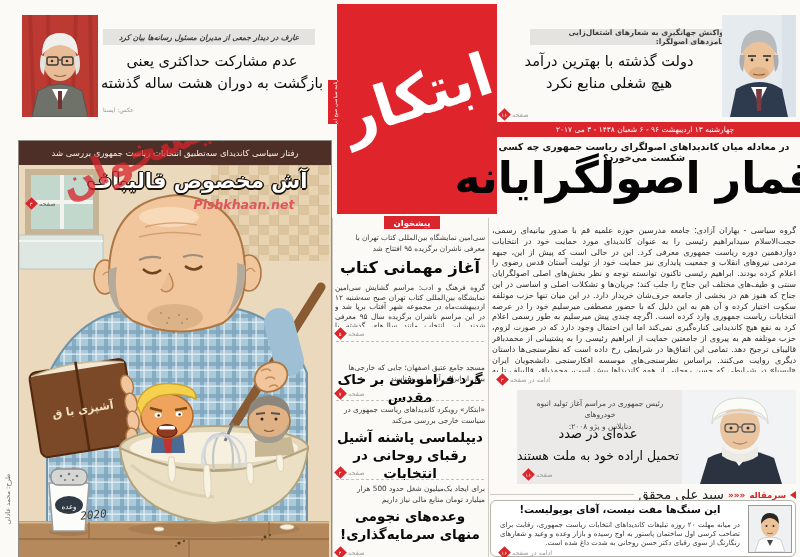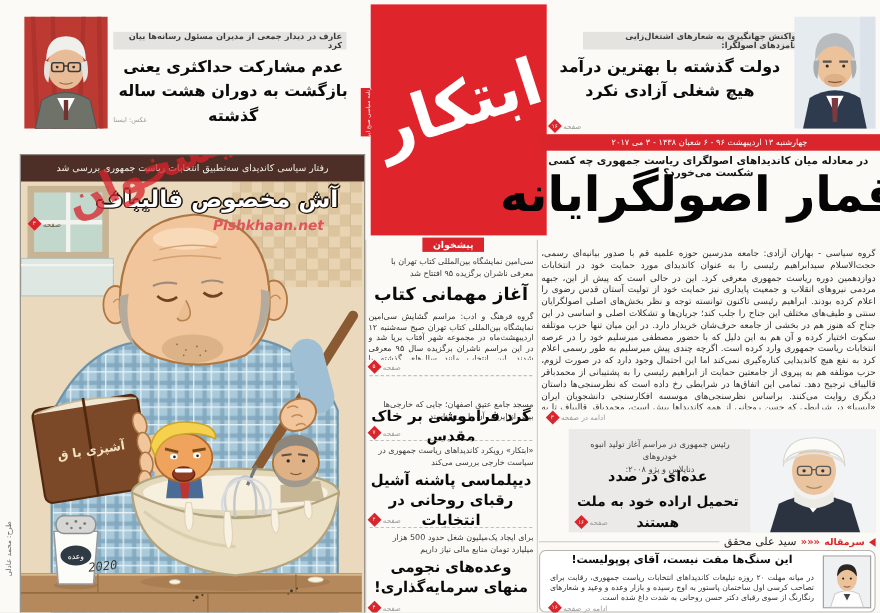--- a/index.html
+++ b/index.html
@@ -3,21 +3,21 @@
 <meta charset="utf-8">
 <style>
   html,body{margin:0;padding:0;background:#e9e7e2;}
   .page{position:relative;width:800px;height:557px;margin:0 auto;background:#fbfaf6;
         font-family:"DejaVu Sans",sans-serif;direction:rtl;overflow:hidden;color:#111;}
   .abs{position:absolute;}
   
   .kickerbar{background:#e4e3e0;color:#3c3c3c;font-size:7.5px;font-weight:bold;
              display:flex;align-items:center;justify-content:center;padding:0 4px;}
   .redbar{background:#d9252b;color:#fff;font-size:7.5px;display:flex;align-items:center;justify-content:center;}
-  .hl{font-weight:bold;color:#0b0b0b;text-align:center;line-height:1.55;}
+  .hl{font-weight:normal;color:#0b0b0b;text-align:center;line-height:1.55;}
   .pm{display:flex;align-items:center;gap:3px;font-size:6.5px;color:#999;direction:rtl;}
   .pm .dm{width:9px;height:9px;background:#d9252b;transform:rotate(45deg);
           display:flex;align-items:center;justify-content:center;flex:none;}
   .pm .dm b{transform:rotate(-45deg);color:#fff;font-size:5px;font-weight:normal;}
   .vrule{width:1px;background:#cfccc6;}
   .dotline{border-top:1px dashed #c4c1ba;height:0;}
   
   .mast{left:337px;top:4px;width:160px;height:210px;background:#e0242c;overflow:hidden;}
   .mast .logo{position:absolute;left:0;right:0;top:58px;text-align:center;color:#fff;
               font-size:58px;font-weight:bold;transform:rotate(-18deg);}
@@ -34,21 +34,21 @@
   
   .rbox{left:517px;top:390px;width:279px;height:94px;background:#ebeae8;}
   .rkick{left:524px;top:398px;width:152px;text-align:center;font-size:7.5px;color:#444;line-height:1.5;}
   .rhl{left:518px;top:424px;width:160px;font-size:13px;}
   .rhl2{left:514px;top:446px;width:168px;font-size:12.5px;}
   
   .ed-head{left:490px;top:487px;width:306px;display:flex;align-items:center;gap:4px;direction:rtl;}
   .ed-head .tri{width:0;height:0;border-top:4px solid transparent;border-bottom:4px solid transparent;border-right:6px solid #d9252b;}
   .ed-head .lbl{color:#d9252b;font-size:8.5px;font-weight:bold;}
   .ed-head .arr{color:#d9252b;font-size:9px;font-weight:bold;}
-  .ed-head .auth{color:#222;font-size:10px;text-align:right;}
+  .ed-head .auth{color:#222;font-size:13px;text-align:right;}
   .ed-head .line{flex:1;border-top:1px solid #cfccc6;}
   .ed-box{left:490px;top:500px;width:304px;height:55px;background:#fff;border:1px solid #b8b5af;border-radius:6px;}
   .ed-title{left:500px;top:504px;width:240px;text-align:center;font-size:10px;font-weight:bold;color:#0b0b0b;}
   .ed-body{left:500px;top:521px;width:240px;height:26px;font-size:7px;line-height:9px;text-align:justify;color:#333;overflow:hidden;}
   .ed-photo{left:748px;top:505px;width:42px;height:46px;border:1px solid #999;}
   
   .pk-label{left:384px;top:216px;width:56px;height:13px;background:#d9252b;color:#fff;font-size:8.5px;
             font-weight:bold;display:flex;align-items:center;justify-content:center;}
   .pk-kick{width:150px;text-align:right;font-size:7.3px;color:#3a3a3a;line-height:1.45;}
   .pk-title{width:150px;text-align:center;font-size:16px;font-weight:bold;color:#0a0a0a;line-height:1.35;}
@@ -87,39 +87,39 @@
       <path d="M19,40 Q16,56 22,60 L24,42 Z" fill="#e3e3df"></path>
       <path d="M57,40 Q60,56 54,60 L52,42 Z" fill="#e3e3df"></path>
       <rect x="25" y="42" width="11" height="8" rx="2" fill="none" stroke="#3a3a3a" stroke-width="1.4"></rect>
       <rect x="40" y="42" width="11" height="8" rx="2" fill="none" stroke="#3a3a3a" stroke-width="1.4"></rect>
       <line x1="36" y1="45" x2="40" y2="45" stroke="#3a3a3a" stroke-width="1.2"></line>
       <circle cx="30" cy="46" r="1.3" fill="#333"></circle>
         <circle cx="45" cy="46" r="1.3" fill="#333"></circle>
       <path d="M32,60 Q38,63 44,60" stroke="#9a6a4a" stroke-width="1.2" fill="none"></path>
     </svg>
   </div>
-  <div class="abs kickerbar" style="left:103px;top:29px;width:204px;height:16px;">عارف در دیدار جمعی از مدیران مسئول رسانه‌ها بیان کرد</div>
+  <div class="abs kickerbar" style="left:103px;top:29px;width:204px;height:16px;font-style:italic;">عارف در دیدار جمعی از مدیران مسئول رسانه‌ها بیان کرد</div>
   <div class="abs hl" style="left:96px;top:50px;width:232px;font-size:14.5px;">
     <div>عدم مشارکت حداکثری یعنی</div>
     <div>بازگشت به دوران هشت ساله گذشته</div>
   </div>
   <div class="abs" style="left:103px;top:106px;font-size:6px;color:#9a9a9a;">عکس: ایسنا</div>
 
   <div class="abs mast">
     <div class="logo">ابتکار</div>
   </div>
   <div class="abs tagbox">
     <span>روزنامه سیاسی صبح ایران</span>
   </div>
   <div class="abs redtick"></div>
 
   <div class="abs kickerbar" style="left:530px;top:29px;width:190px;height:16px;">واکنش جهانگیری به شعارهای اشتغال‌زایی نامزدهای اصولگرا:</div>
   <div class="abs hl" style="left:497px;top:50px;width:224px;font-size:14.5px;">
     <div>دولت گذشته با بهترین درآمد</div>
-    <div>هیچ شغلی آزادی نکرد</div>
+    <div>هیچ شغلی منابع نکرد</div>
   </div>
   <div class="abs pm" style="left:500px;top:110px;">
     <span>صفحه</span>
     <span class="dm">
         <b>۱۶</b>
       </span>
   </div>
   <div class="abs" style="left:722px;top:15px;width:74px;height:102px;">
     <svg width="74" height="102" viewBox="0 0 74 102">
       <rect width="74" height="102" fill="#e6ebf0"></rect>

